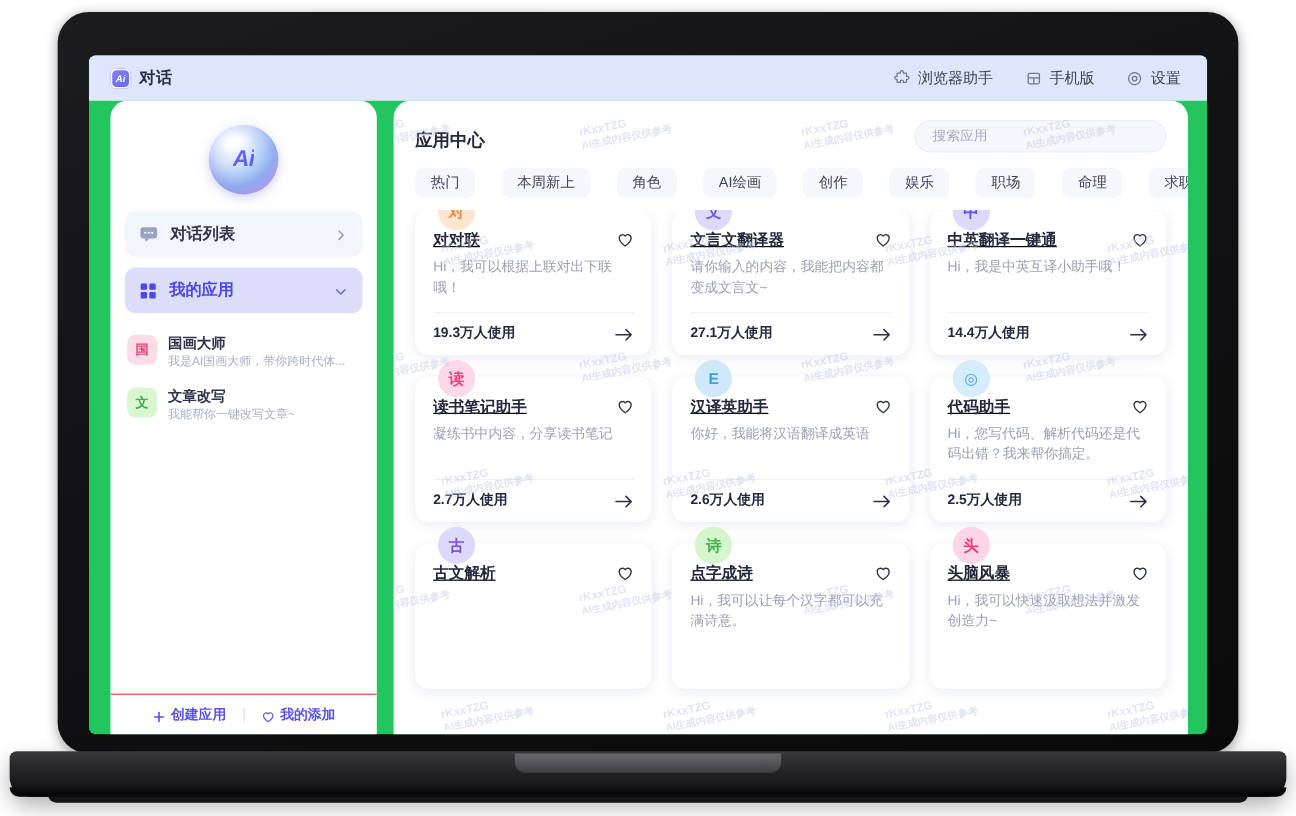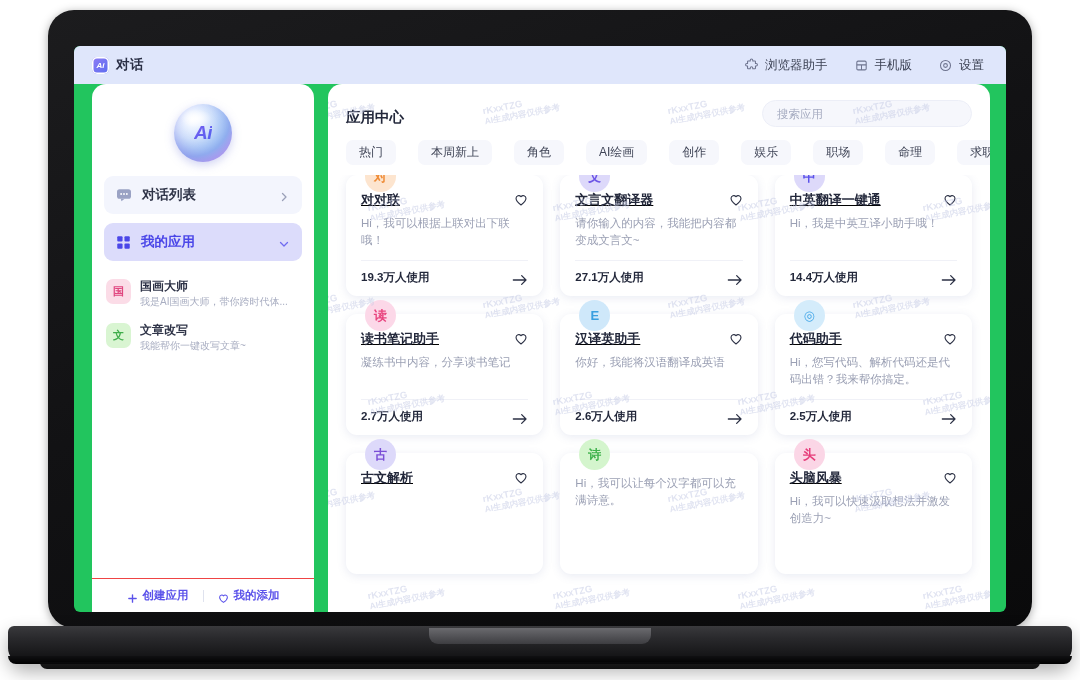--- a/index.html
+++ b/index.html
@@ -509,20 +509,26 @@
                   <div class="card-badge b-lilac">古</div>
                   <div class="card-row1">
                     <div class="card-title">古文解析</div>
                     <div class="heart"><svg viewBox="0 0 24 24" fill="none" stroke="currentColor" stroke-width="1.9" stroke-linejoin="round">
                         <path d="M12 20.5S3.5 15 3.5 9.2A4.7 4.7 0 0 1 12 6.4a4.7 4.7 0 0 1 8.5 2.8c0 5.8-8.5 11.3-8.5 11.3z"></path>
                       </svg></div>
                   </div>
                 </div>
                 <div class="card">
                   <div class="card-badge b-green">诗</div>
+                  <div class="card-row1">
+                    <div class="card-title">点字成诗</div>
+                    <div class="heart"><svg viewBox="0 0 24 24" fill="none" stroke="currentColor" stroke-width="1.9" stroke-linejoin="round">
+                        <path d="M12 20.5S3.5 15 3.5 9.2A4.7 4.7 0 0 1 12 6.4a4.7 4.7 0 0 1 8.5 2.8c0 5.8-8.5 11.3-8.5 11.3z"></path>
+                      </svg></div>
+                  </div>
                   <div class="card-desc">Hi，我可以让每个汉字都可以充满诗意。</div>
                 </div>
                 <div class="card">
                   <div class="card-badge b-pink2">头</div>
                   <div class="card-row1">
                     <div class="card-title">头脑风暴</div>
                     <div class="heart"><svg viewBox="0 0 24 24" fill="none" stroke="currentColor" stroke-width="1.9" stroke-linejoin="round">
                         <path d="M12 20.5S3.5 15 3.5 9.2A4.7 4.7 0 0 1 12 6.4a4.7 4.7 0 0 1 8.5 2.8c0 5.8-8.5 11.3-8.5 11.3z"></path>
                       </svg></div>
                   </div>

